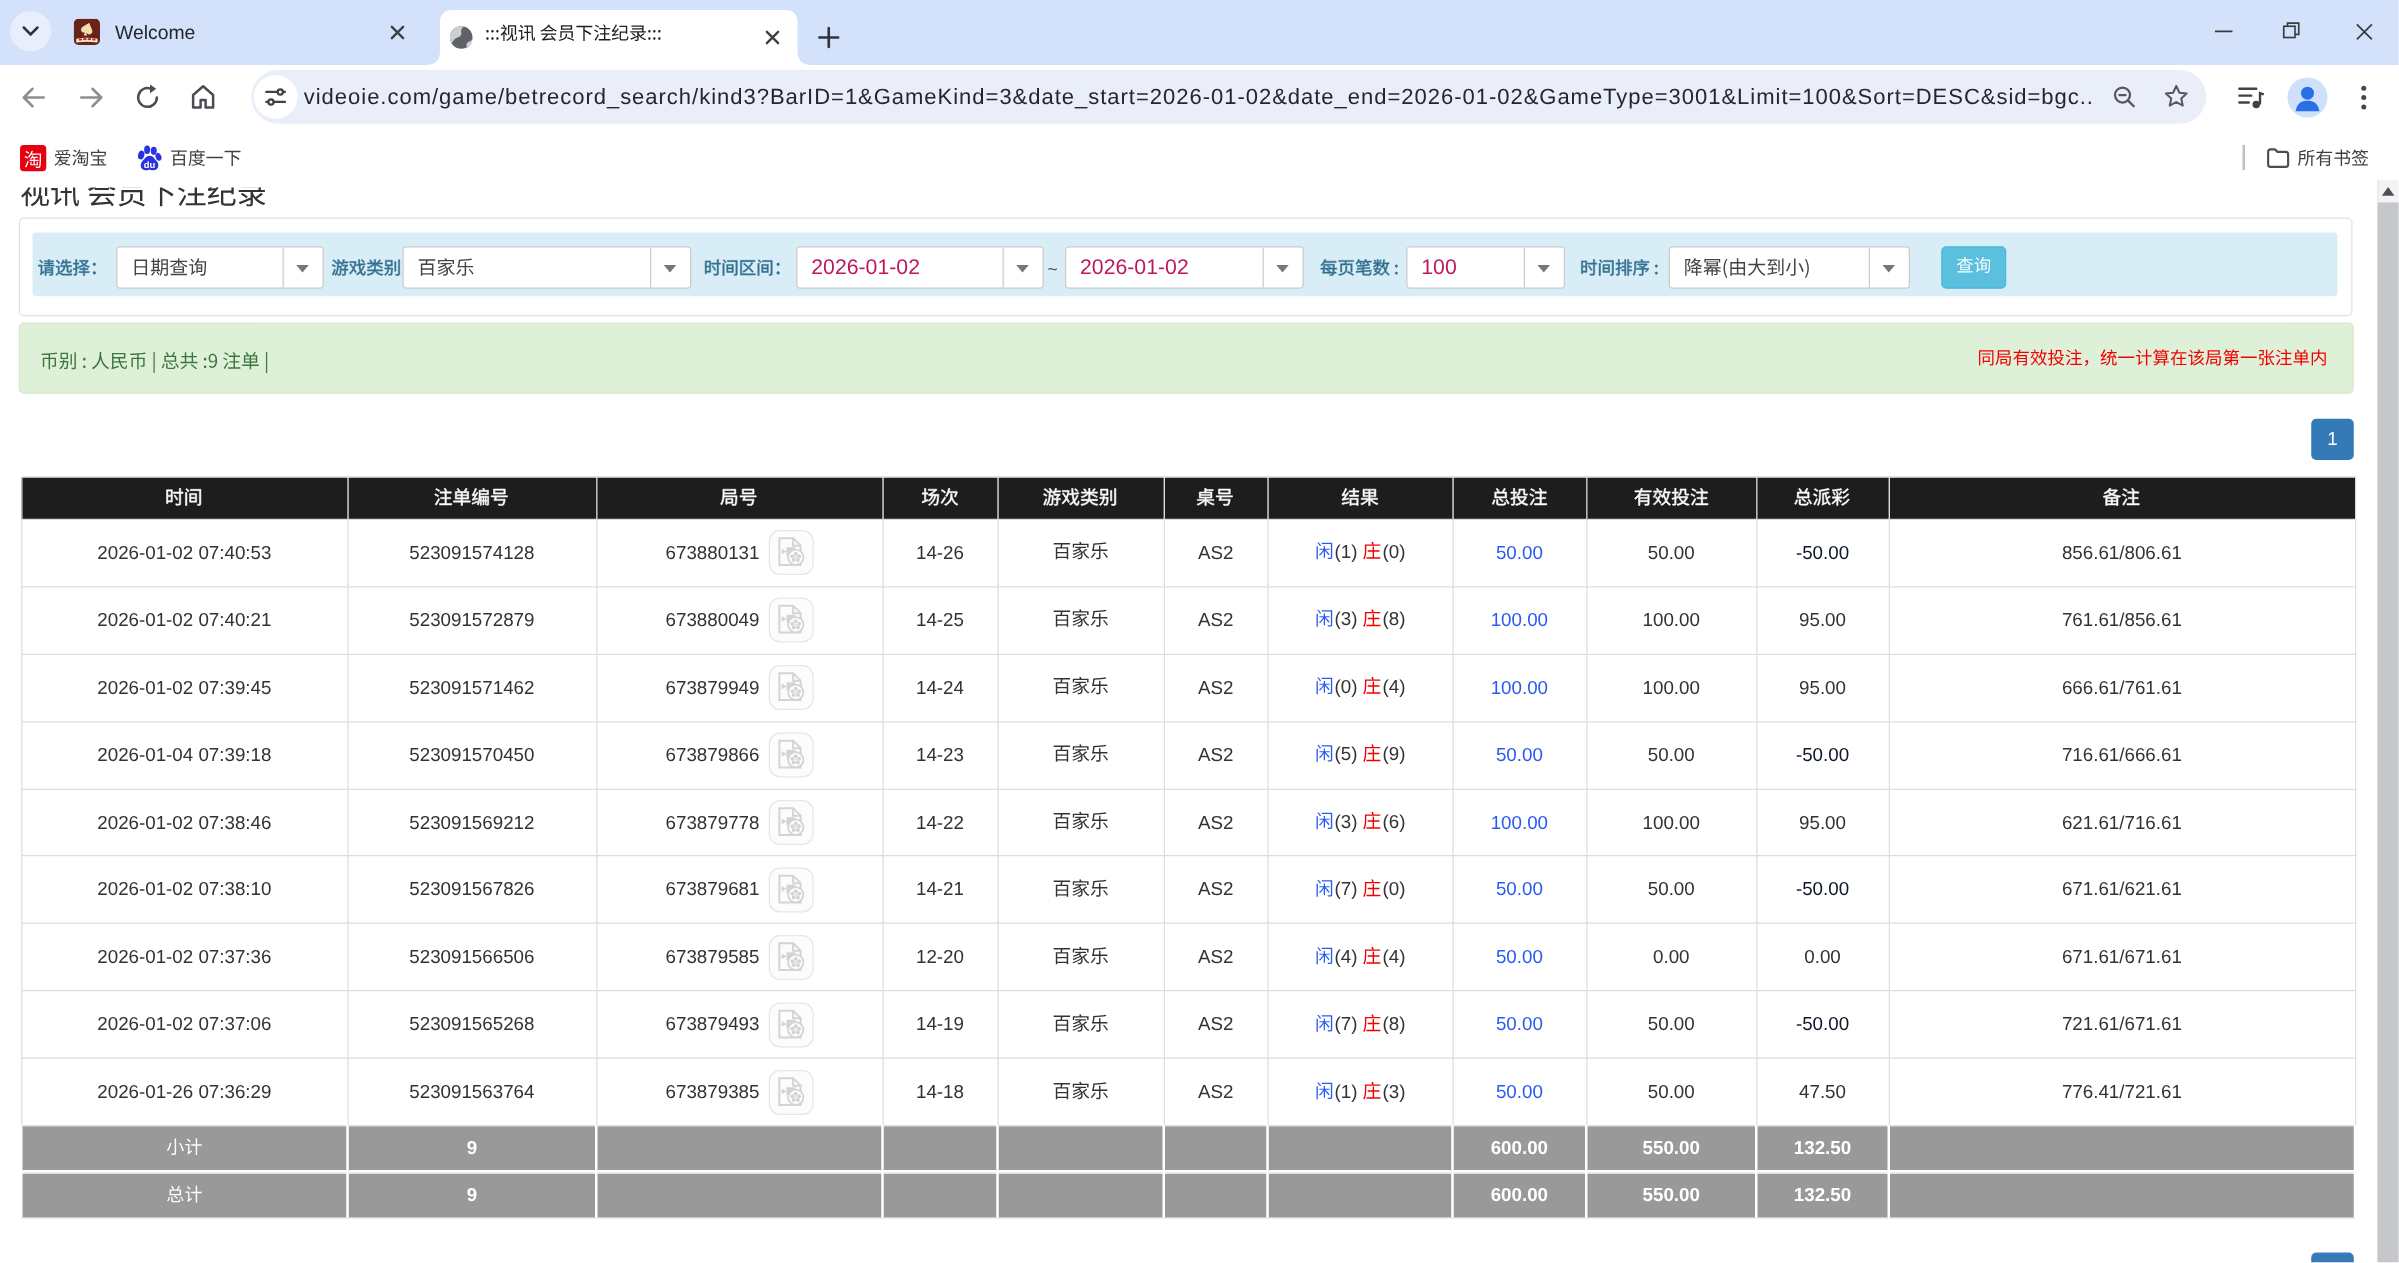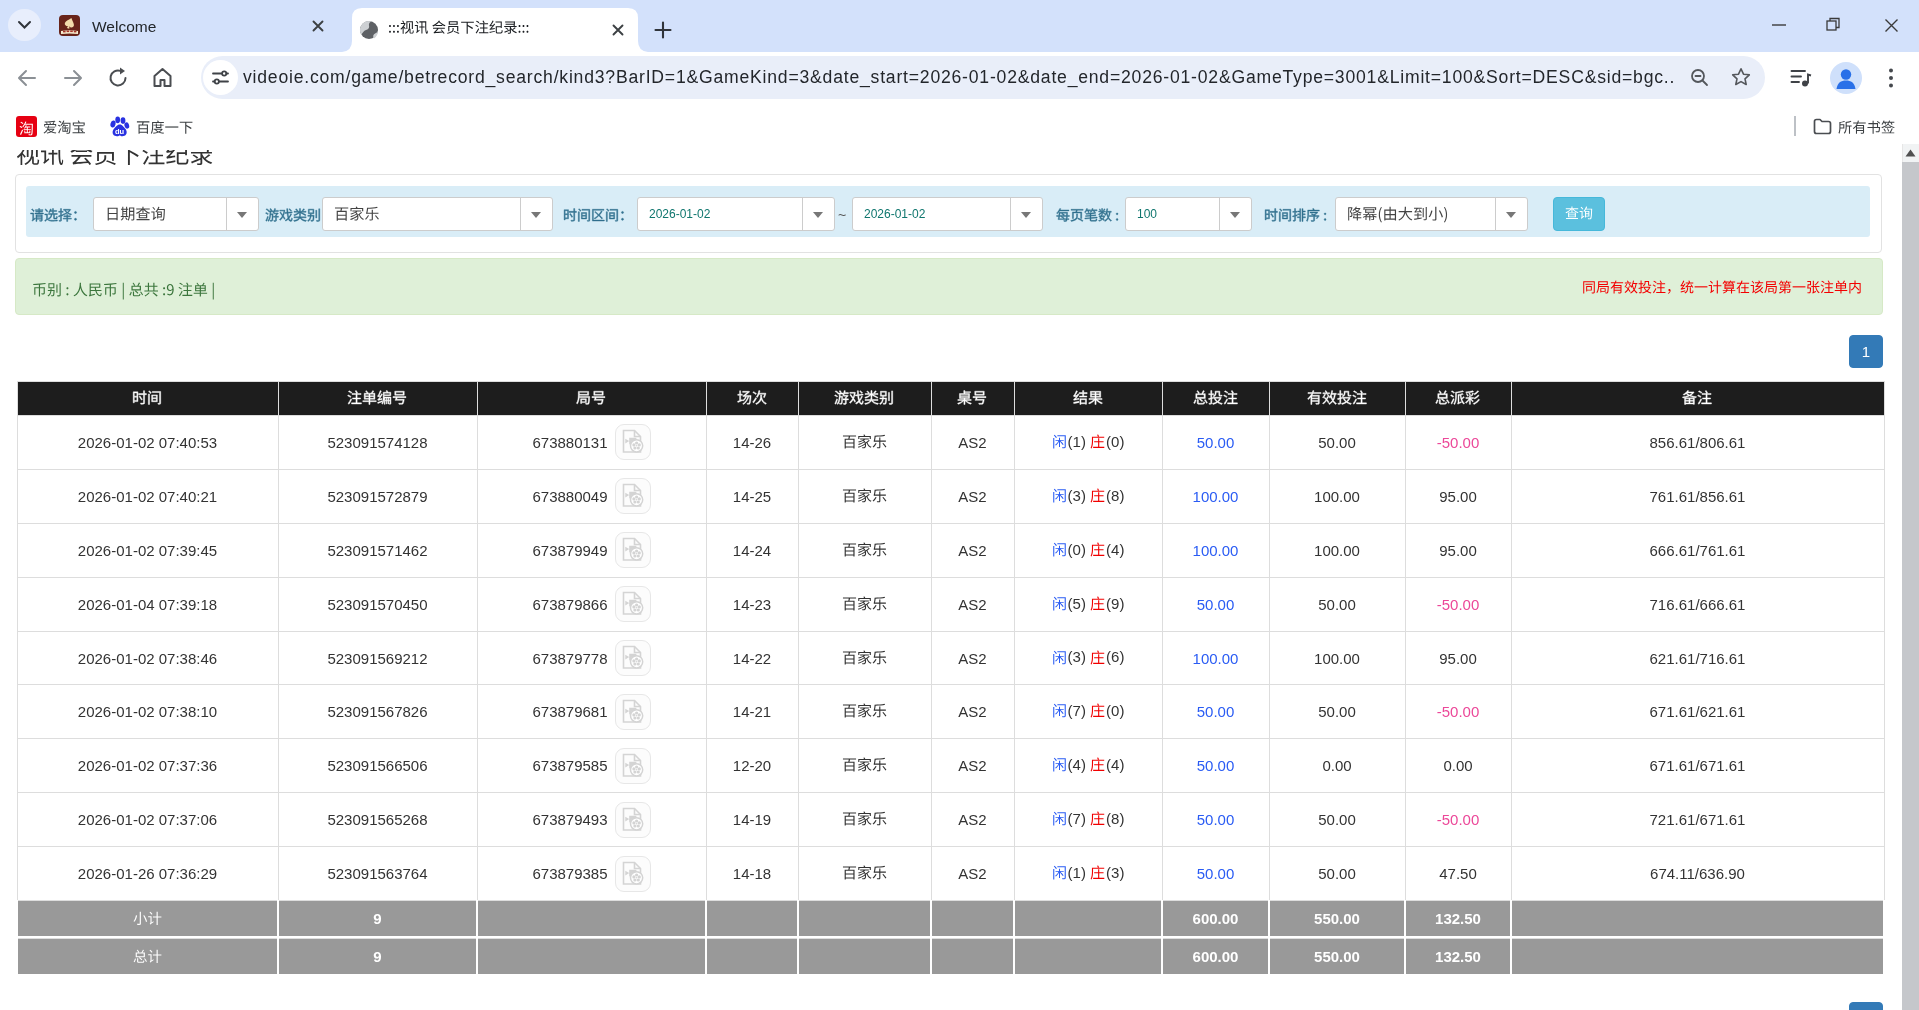--- a/index.html
+++ b/index.html
@@ -12,35 +12,35 @@
 .urlclip{left:243px;top:56px;width:1432px;height:43px;overflow:hidden;line-height:43px;
  font-size:17.6px;color:#23262b;letter-spacing:0.79px;white-space:nowrap}
 .bookmarks{left:0;top:105px;width:1919px;height:39px;background:#fff}
 .page{left:0;top:144px;width:1902px;height:866px;background:#fff;overflow:hidden}
 .panel{left:15px;top:30px;width:1867px;height:79px;background:#fff;border:1px solid #e2e2e2;border-radius:4px}
 .bluebar{left:26px;top:42px;width:1844px;height:51px;background:#d9edf7;border-radius:3px}
 .sel{position:absolute;height:34px;background:#fff;border:1px solid #ccc;border-radius:3px}
 .sel .dv{position:absolute;right:31px;top:0;width:1px;height:32px;background:#ccc}
 .sel .car{position:absolute;right:11px;top:14px;width:0;height:0;
  border-left:5px solid transparent;border-right:5px solid transparent;border-top:6px solid #777}
-.sel .tx{position:absolute;left:11px;top:0;line-height:32px;font-size:12px;color:#0f766e}
+.sel .tx{position:absolute;left:11px;top:0;line-height:32px;font-size:17px;color:#be185d}
 .btnq{left:1553px;top:53px;width:52px;height:34px;background:#5bc0de;border:1px solid #46b8da;
  border-radius:4px;text-align:center;line-height:32px}
 .greenbar{left:15px;top:114px;width:1868px;height:57px;background:#dff0d8;
  border:1px solid #d6e9c6;border-radius:4px}
 .pag{width:34px;height:33px;background:#337ab7;border:1px solid #337ab7;border-radius:4px;
  color:#fff;font-size:15px;text-align:center;line-height:31px}
 table.bt{position:absolute;left:16px;top:237px;width:1867px;border-collapse:collapse;table-layout:fixed}
 table.bt td{border:1px solid #ddd;text-align:center;vertical-align:middle;
  font-size:15px;color:#333;padding:0}
 table.bt td.h{background:#1d1d1d;height:34px}
 table.bt tr.d{height:53.9px}
 table.bt tr.sum td{background:#999;height:36px;color:#fff;font-weight:bold;border-left:2px solid #fff;border-right:2px solid #fff;border-top:1px solid #ddd;border-bottom:1px solid #fff}
 table.bt tr.gap td{background:#fff;height:2px;border-left:none;border-right:none}
-table.bt td.blue{color:#2a5cf4}table.bt td.red{color:#ec4899}
+table.bt td.blue{color:#2a5cf4}table.bt td.red{color:#0f172a}
 .vbtn{display:inline-block;width:36px;height:36px;border:1px solid #e7e7e7;border-radius:9px;
  background:#fcfcfc;vertical-align:middle;margin-left:7px}
 .cellflex{display:flex;align-items:center;justify-content:center}
 .sb{left:1902px;top:144px;width:17px;height:866px;background:#f1f3f4;border-left:1px solid #e6e6e6}
 .sbthumb{left:1902px;top:162px;width:17px;height:848px;background:#c5c7cb}
 </style></head><body>
 <div class="ab tabstrip"></div>
 <svg class="ab" style="left:330px;top:0" width="330" height="52" viewBox="0 0 330 52">
     <path d="M12,52 Q22,51 22,41 L22,18 Q22,8 32,8 L298,8 Q308,8 308,18 L308,41 Q308,51 318,52 Z" fill="#fff"></path>
   </svg>
@@ -840,21 +840,21 @@
                 <use href="#g95f2" x="0"></use>
               </g>
             </svg>(1) <svg class="ct " width="16" height="18" viewBox="0 0 16 18">
               <g fill="#f10000" transform="translate(0,13.2) scale(0.01500)">
                 <use href="#g5e84" x="0"></use>
               </g>
             </svg>(3)</td>
           <td class="blue">50.00</td>
           <td>50.00</td>
           <td class="">47.50</td>
-          <td>674.11/636.90</td>
+          <td>776.41/721.61</td>
         </tr>
         <tr class="sum">
           <td><svg class="ct " width="30" height="17" viewBox="0 0 30 17">
               <g fill="#fff" transform="translate(0,12.8) scale(0.01450)">
                 <use href="#g5c0f" x="0"></use>
                 <use href="#g8ba1" x="1000"></use>
               </g>
             </svg></td>
           <td>9</td>
           <td></td>

